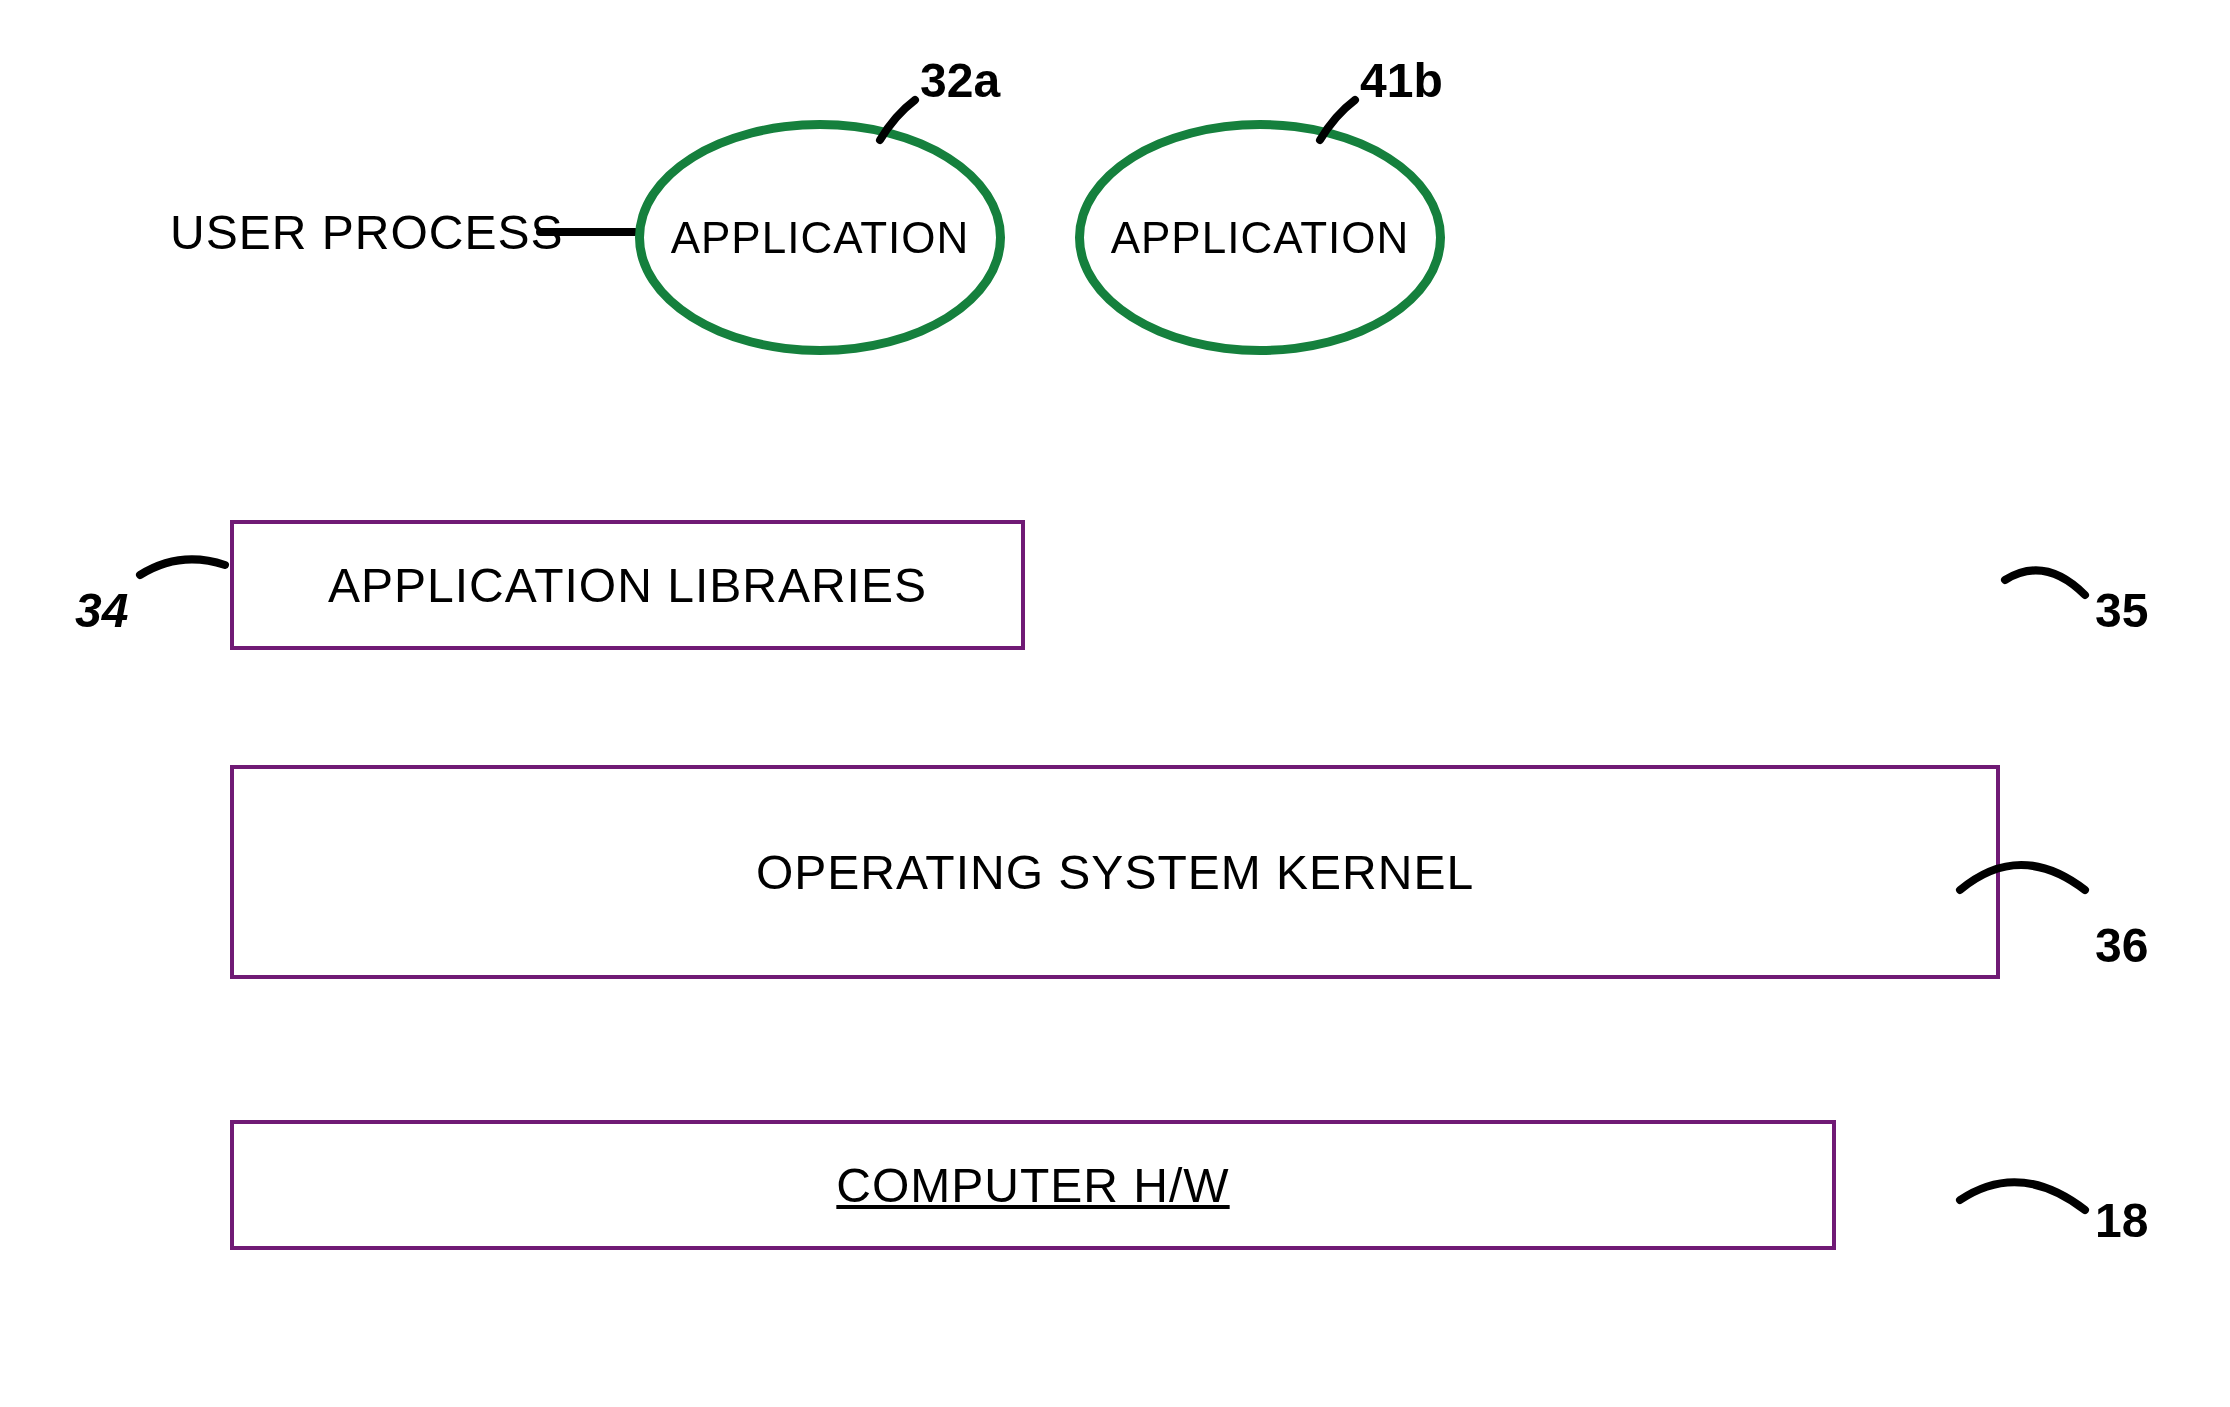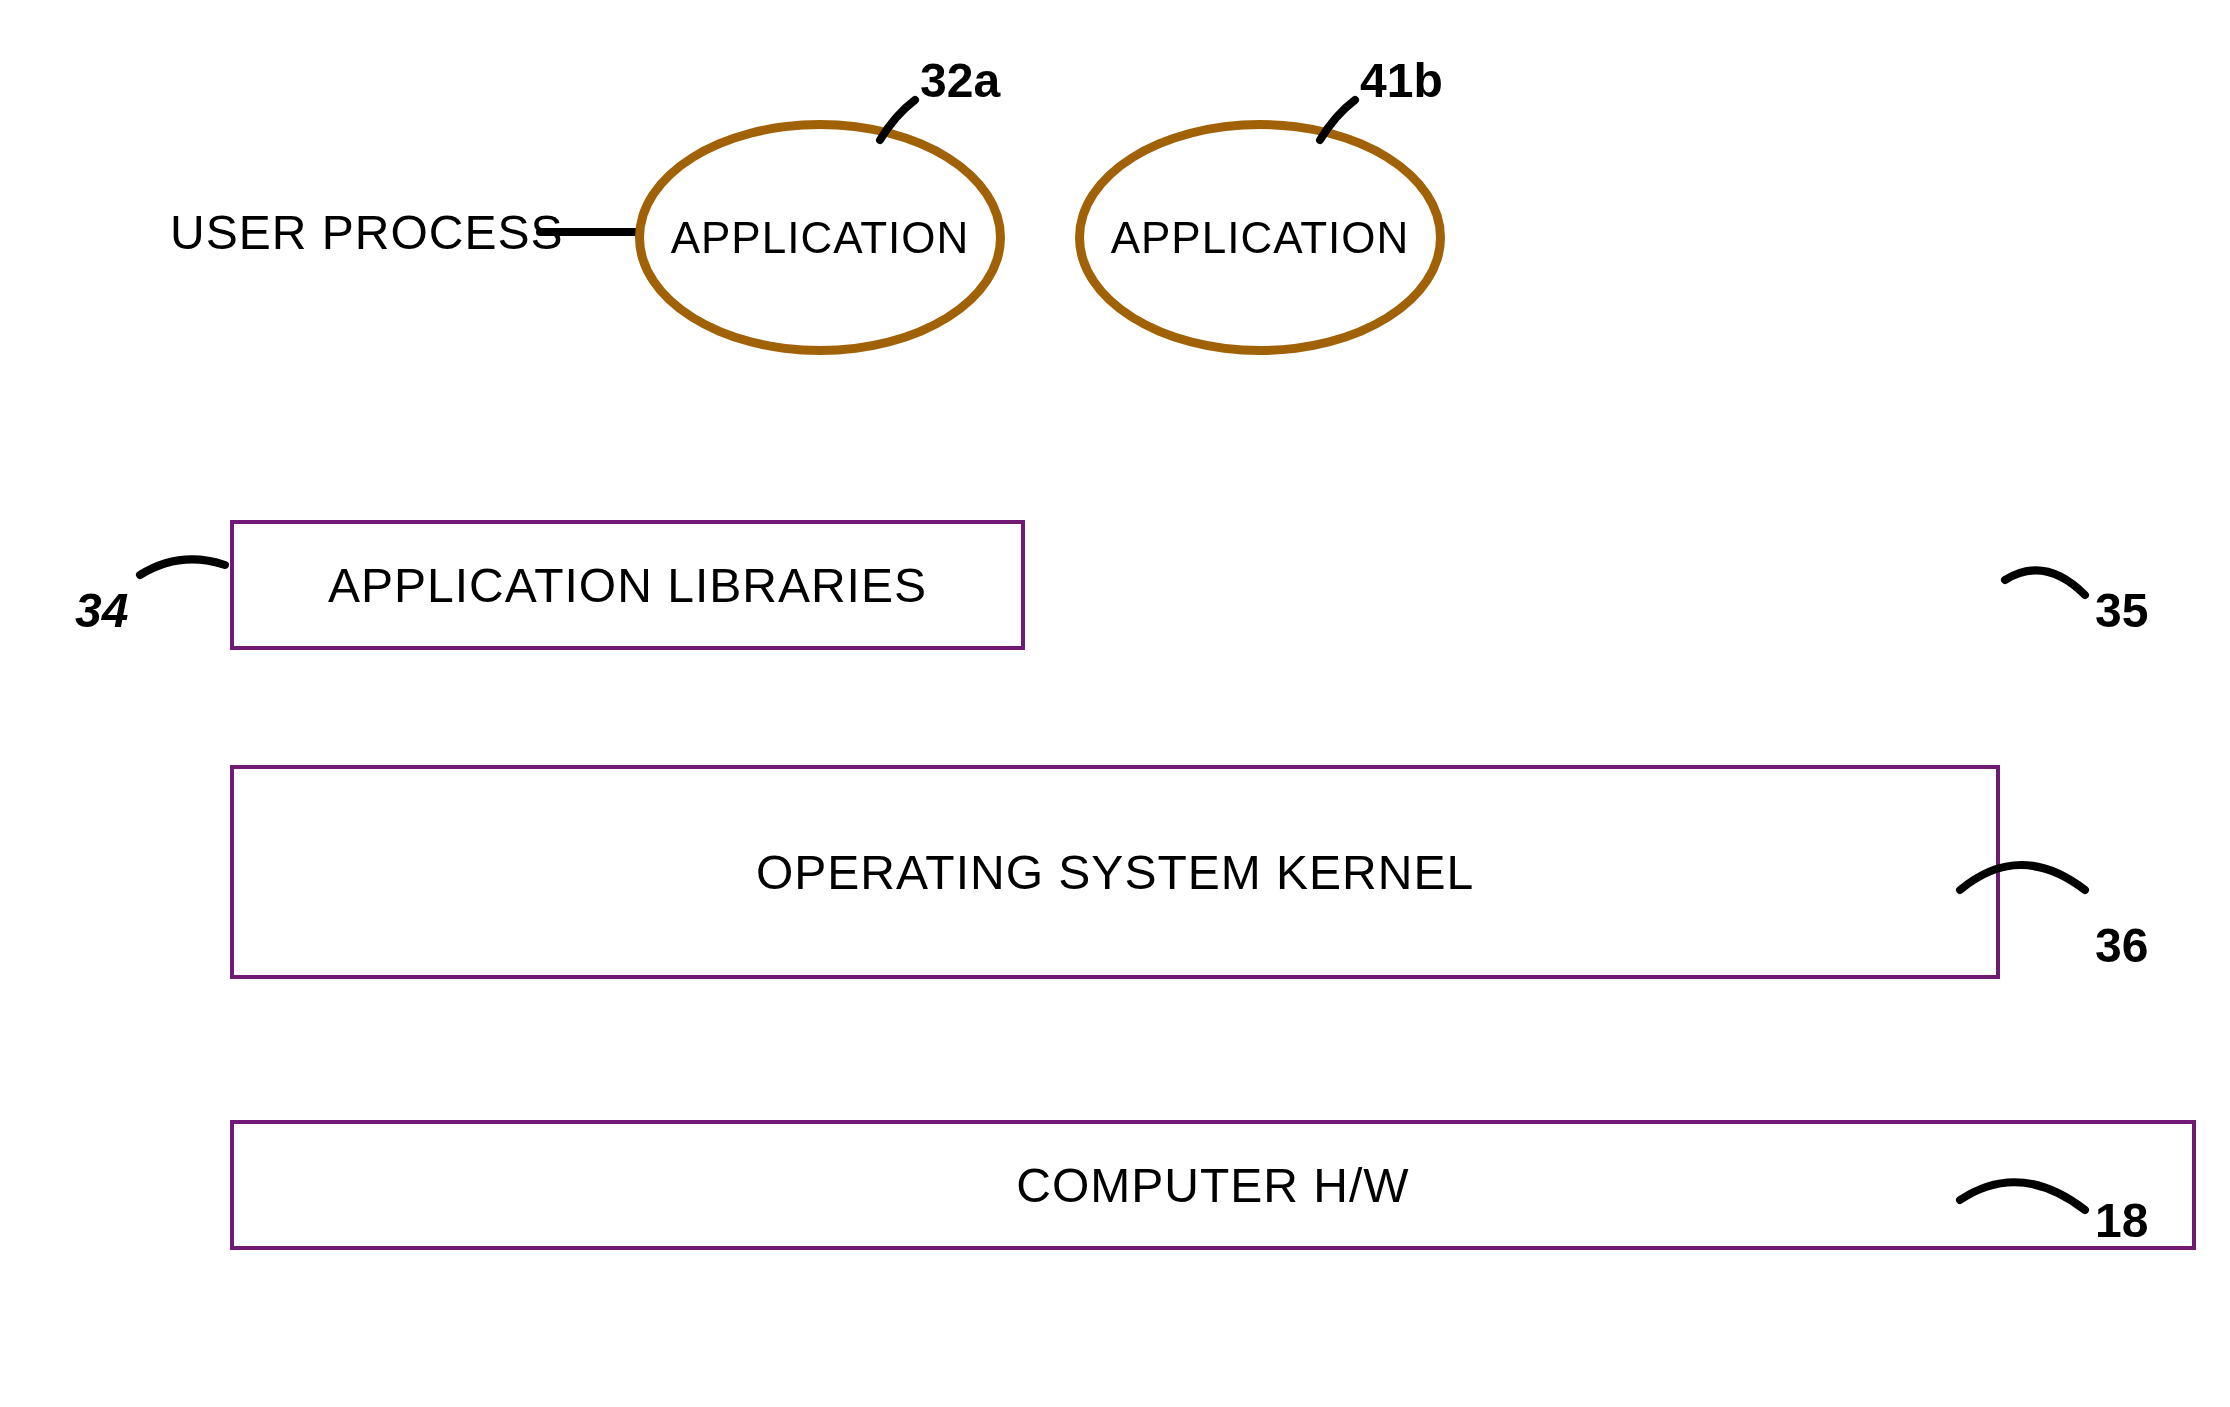--- a/index.html
+++ b/index.html
@@ -21,21 +21,21 @@
     display: flex;
     align-items: center;
     justify-content: center;
     font-size: 48px;
     font-weight: 400;
     letter-spacing: 1px;
     box-sizing: border-box;
   }
   .ellipse {
     position: absolute;
-    border: 9px solid #a16207;
+    border: 9px solid #15803d;
     border-radius: 50%;
     display: flex;
     align-items: center;
     justify-content: center;
     font-size: 44px;
     letter-spacing: 1px;
     box-sizing: border-box;
   }
   .label {
     position: absolute;
@@ -100,21 +100,21 @@
   </svg>
 
   <div class="box" style="left:230px; top:765px; width:1770px; height:214px;">
     <span>OPERATING SYSTEM KERNEL</span>
   </div>
   <div class="refnum" style="left:2095px; top:910px;">36</div>
   <svg class="lead" style="left:0; top:0;" width="2230" height="1407">
     <path d="M 2085 890 Q 2020 840 1960 890"></path>
   </svg>
 
-  <div class="box" style="left:230px; top:1120px; width:1966px; height:130px;">
+  <div class="box" style="left:230px; top:1120px; width:1606px; height:130px;text-decoration:underline;">
     <span>COMPUTER H/W</span>
   </div>
   <div class="refnum" style="left:2095px; top:1185px;">18</div>
   <svg class="lead" style="left:0; top:0;" width="2230" height="1407">
     <path d="M 2085 1210 Q 2020 1160 1960 1200"></path>
   </svg>
 
 </div>
 
 </body></html>

